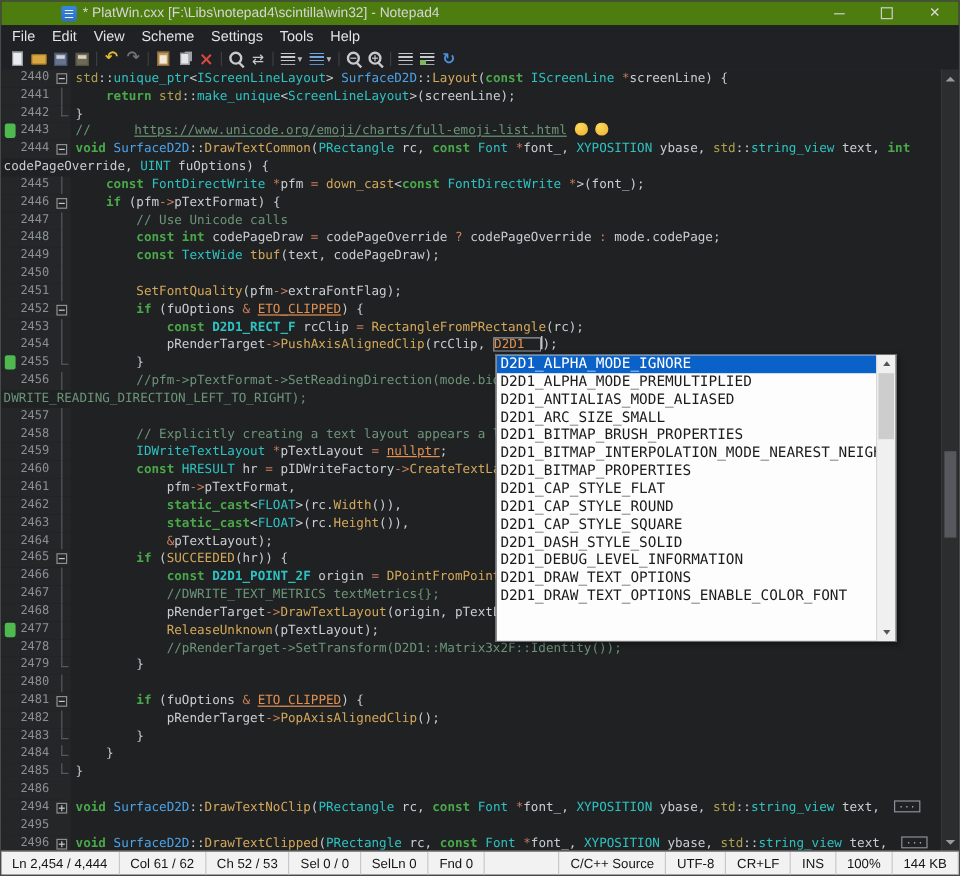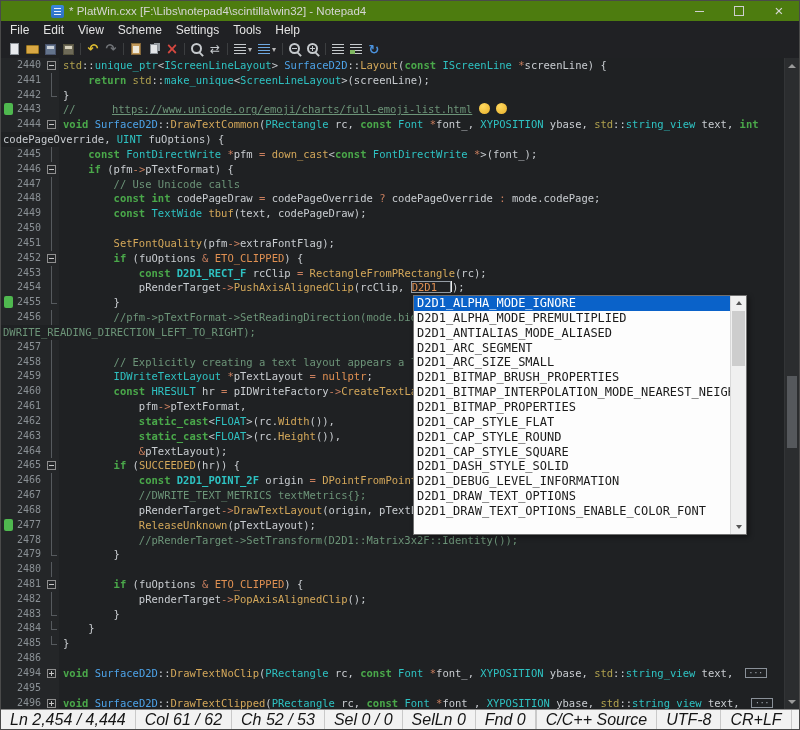--- a/index.html
+++ b/index.html
@@ -71,21 +71,21 @@
     background:linear-gradient(#c8c8c8,#c8c8c8) center/5px 1px no-repeat;}
   .f-p{background:linear-gradient(#c8c8c8,#c8c8c8) center/5px 1px no-repeat,linear-gradient(#c8c8c8,#c8c8c8) center/1px 5px no-repeat;}
 
   .s-d{color:#c9cdd1;}
   .s-k{color:#4aa84a;font-weight:bold;}
   .s-t{color:#2ec2c2;margin-top:16px;}
   .s-t2{color:#2ec2c2;font-weight:bold;}
   .s-cls{color:#4da3e8;}
   .s-fn{color:#d4a85a;}
   .s-ns{color:#b0a14e;}
-  .s-mac{color:#e09052;}
+  .s-mac{color:#e09052;text-decoration:underline;}
   .s-macbox{color:#e09052;box-shadow:inset 0 0 0 1px #959da5;padding:0 14px 0 1px;}
   .s-op{color:#c97f5e;}
   .s-cm{color:#6c9478;}
   .s-cmlink{color:#6c9478;text-decoration:underline;margin-left:30px;}
   .s-emoji{display:inline-block;width:11px;height:11px;border-radius:50%;
     background:radial-gradient(circle at 35% 30%,#ffd95e,#e9b02c);vertical-align:-1px;}
   .s-foldbox{display:inline-block;border:1px solid #8a9199;color:#aab2ba;font-size:8px;line-height:9px;height:10px;
     padding:0 3px;margin-left:5px;vertical-align:1px;box-sizing:border-box;}
   .caret{display:inline-block;width:1px;height:11px;background:#ececec;vertical-align:-1px;}
 
@@ -106,21 +106,21 @@
   .ac-item.sel{background:#0a62c9;color:#ffffff;}
   .ac-scroll{width:16px;flex:none;background:#f0f0f0;border-left:1px solid #d9d9d9;position:relative;box-sizing:border-box;}
   .ac-arrow{position:absolute;left:0;right:0;height:14px;display:flex;align-items:center;justify-content:center;}
   .ac-arrow.up{top:0;} .ac-arrow.down{bottom:0;}
   .ac-arrow.up::before{content:"";border-left:3.5px solid transparent;border-right:3.5px solid transparent;border-bottom:4px solid #555;}
   .ac-arrow.down::before{content:"";border-left:3.5px solid transparent;border-right:3.5px solid transparent;border-top:4px solid #555;}
   .ac-thumb{position:absolute;left:1px;right:1px;top:15px;height:55px;background:#cdcdcd;}
 
   
   .statusbar{position:absolute;left:0;right:0;bottom:0;height:20px;background:#f2f2f2;border-top:1px solid #8a8a8a;
-    display:flex;align-items:stretch;font-size:16px;color:#151515;box-sizing:border-box;font-style:italic;}
+    display:flex;align-items:stretch;font-size:11px;color:#151515;box-sizing:border-box;}
   .sseg{padding:0 9px;display:flex;align-items:center;border-right:1px solid #c9c9c9;white-space:nowrap;}
   .sspacer{flex:1;border-right:1px solid #c9c9c9;}
 </style>
 </head>
 <body>
 
 <div class="window" data-name="notepad4-window">
 
   <div class="titlebar" data-name="title-bar">
     <span class="appicon" data-name="app-icon"></span>
@@ -225,21 +225,20 @@
       <div class="vthumb" data-name="scrollbar-thumb"></div>
       <div class="varrow down" data-name="scroll-down-arrow"></div>
     </div>
   </div>
 
   <div class="autocomplete" data-name="autocomplete-popup">
     <div class="ac-list" id="ac-list" data-name="autocomplete-list">
         <div class="ac-item sel" data-name="autocomplete-item">D2D1_ALPHA_MODE_IGNORE</div>
         <div class="ac-item" data-name="autocomplete-item">D2D1_ALPHA_MODE_PREMULTIPLIED</div>
         <div class="ac-item" data-name="autocomplete-item">D2D1_ANTIALIAS_MODE_ALIASED</div>
-        <div class="ac-item" data-name="autocomplete-item">D2D1_ARC_SEGMENT</div>
         <div class="ac-item" data-name="autocomplete-item">D2D1_ARC_SIZE_SMALL</div>
         <div class="ac-item" data-name="autocomplete-item">D2D1_BITMAP_BRUSH_PROPERTIES</div>
         <div class="ac-item" data-name="autocomplete-item">D2D1_BITMAP_INTERPOLATION_MODE_NEAREST_NEIGHBOR</div>
         <div class="ac-item" data-name="autocomplete-item">D2D1_BITMAP_PROPERTIES</div>
         <div class="ac-item" data-name="autocomplete-item">D2D1_CAP_STYLE_FLAT</div>
         <div class="ac-item" data-name="autocomplete-item">D2D1_CAP_STYLE_ROUND</div>
         <div class="ac-item" data-name="autocomplete-item">D2D1_CAP_STYLE_SQUARE</div>
         <div class="ac-item" data-name="autocomplete-item">D2D1_DASH_STYLE_SOLID</div>
         <div class="ac-item" data-name="autocomplete-item">D2D1_DEBUG_LEVEL_INFORMATION</div>
         <div class="ac-item" data-name="autocomplete-item">D2D1_DRAW_TEXT_OPTIONS</div>

